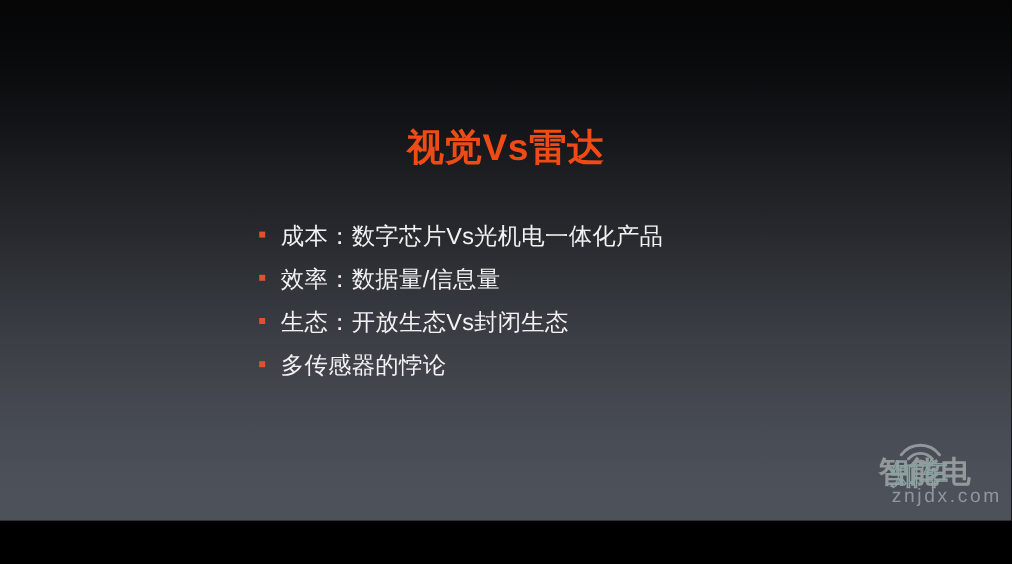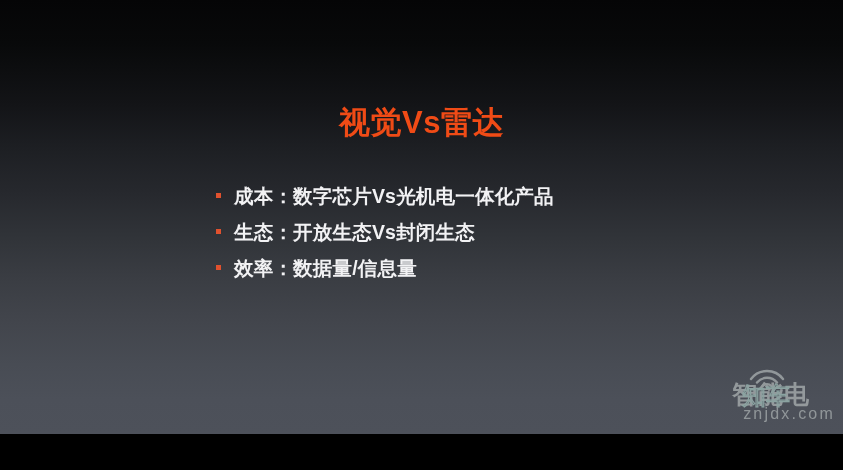--- a/index.html
+++ b/index.html
@@ -61,21 +61,21 @@
     width: 5px;
     height: 5px;
     background: #e0512e;
     margin-right: 13px;
     position: relative;
     top: -5px;
   }
   .bullet-text {
     flex: 1 1 auto;
     font-size: 19.5px;
-    font-weight: bold;
+    font-weight: normal;
     color: #f2f2f4;
     white-space: nowrap;
     letter-spacing: 0.2px;
   }
 
   
   #watermark {
     position: absolute;
     right: 8px;
     bottom: 6px;
@@ -140,28 +140,32 @@
 
   <div id="bullets">
 
     <div class="bullet-row">
       <span class="bullet-marker"></span>
       <span class="bullet-text">成本：数字芯片Vs光机电一体化产品</span>
     </div>
 
     <div class="bullet-row">
       <span class="bullet-marker"></span>
+      <span class="bullet-text">效率：数据量/信息量</span>
+    </div>
+
+    <div class="bullet-row">
+      <span class="bullet-marker"></span>
       <span class="bullet-text">生态：开放生态Vs封闭生态</span>
     </div>
 
     <div class="bullet-row">
       <span class="bullet-marker"></span>
-      <span class="bullet-text">效率：数据量/信息量</span>
+      <span class="bullet-text">多传感器的悖论</span>
     </div>
-
 
   </div>
 
   <div id="watermark">
     <svg id="wm-icon" viewBox="0 0 44 26">
       <path d="M6 17 A 20 20 0 0 1 38 17" fill="none" stroke="#cdd5d3" stroke-width="2.4" stroke-linecap="round"></path>
       <path d="M12 20.5 A 13 13 0 0 1 32 20.5" fill="none" stroke="#cdd5d3" stroke-width="2.4" stroke-linecap="round"></path>
       <path d="M17.5 24 A 6.5 6.5 0 0 1 26.5 24" fill="none" stroke="#cdd5d3" stroke-width="2.4" stroke-linecap="round"></path>
     </svg>
     <div id="wm-cn">智能电</div>

